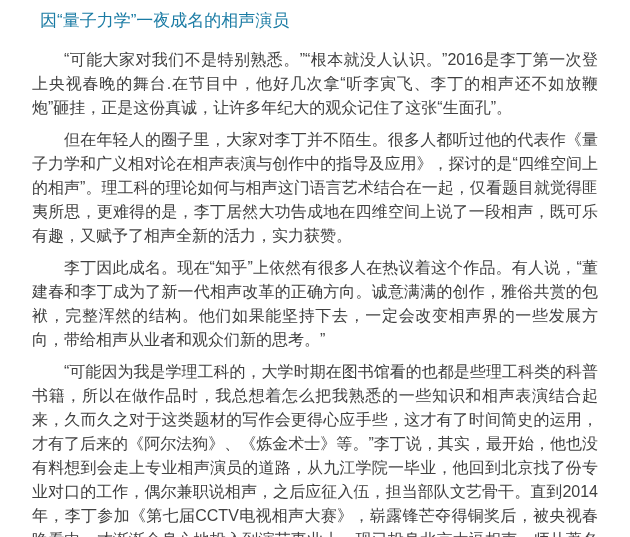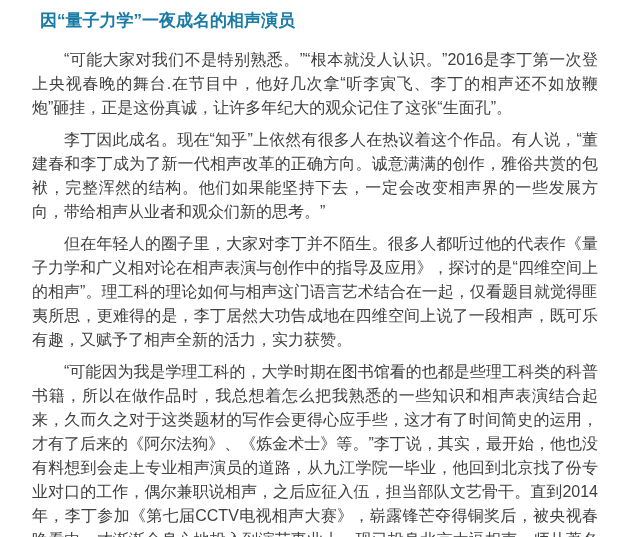--- a/index.html
+++ b/index.html
@@ -13,21 +13,21 @@
     overflow: hidden;
     font-family: "Liberation Sans", "DejaVu Sans", sans-serif;
   }
   .article {
     width: 630px;
   }
   .article-title {
     margin: 10px 30px 16px 40px;
     font-size: 17px;
     line-height: 22px;
-    font-weight: bold;
+    font-weight: normal;
     color: #1a7ba4;
   }
   .paragraphs {
     margin: 0 32px 0 32px;
     color: #404040;
     font-size: 16px;
     line-height: 24px;
     text-align: justify;
   }
   .paragraphs p {
@@ -36,17 +36,17 @@
     word-break: break-all;
   }
 </style>
 </head>
 <body style="background: rgb(255, 255, 255);">
 
 <div class="article">
   <h1 class="article-title" style="color: rgb(26, 123, 164);">因“量子力学”一夜成名的相声演员</h1>
   <div class="paragraphs" style="color: rgb(64, 64, 64);">
       <p>“可能大家对我们不是特别熟悉。”“根本就没人认识。”2016是李丁第一次登上央视春晚的舞台.在节目中，他好几次拿“听李寅飞、李丁的相声还不如放鞭炮”砸挂，正是这份真诚，让许多年纪大的观众记住了这张“生面孔”。</p>
+      <p>但在年轻人的圈子里，大家对李丁并不陌生。很多人都听过他的代表作《量子力学和广义相对论在相声表演与创作中的指导及应用》，探讨的是“四维空间上的相声”。理工科的理论如何与相声这门语言艺术结合在一起，仅看题目就觉得匪夷所思，更难得的是，李丁居然大功告成地在四维空间上说了一段相声，既可乐有趣，又赋予了相声全新的活力，实力获赞。</p>
       <p>李丁因此成名。现在“知乎”上依然有很多人在热议着这个作品。有人说，“董建春和李丁成为了新一代相声改革的正确方向。诚意满满的创作，雅俗共赏的包袱，完整浑然的结构。他们如果能坚持下去，一定会改变相声界的一些发展方向，带给相声从业者和观众们新的思考。”</p>
-      <p>但在年轻人的圈子里，大家对李丁并不陌生。很多人都听过他的代表作《量子力学和广义相对论在相声表演与创作中的指导及应用》，探讨的是“四维空间上的相声”。理工科的理论如何与相声这门语言艺术结合在一起，仅看题目就觉得匪夷所思，更难得的是，李丁居然大功告成地在四维空间上说了一段相声，既可乐有趣，又赋予了相声全新的活力，实力获赞。</p>
       <p>“可能因为我是学理工科的，大学时期在图书馆看的也都是些理工科类的科普书籍，所以在做作品时，我总想着怎么把我熟悉的一些知识和相声表演结合起来，久而久之对于这类题材的写作会更得心应手些，这才有了时间简史的运用，才有了后来的《阿尔法狗》、《炼金术士》等。”李丁说，其实，最开始，他也没有料想到会走上专业相声演员的道路，从九江学院一毕业，他回到北京找了份专业对口的工作，偶尔兼职说相声，之后应征入伍，担当部队文艺骨干。直到2014年，李丁参加《第七届CCTV电视相声大赛》，崭露锋芒夺得铜奖后，被央视春晚看中，才渐渐全身心地投入到演艺事业上，现已投身北京大逗相声，师从著名相声表演艺术家李增瑞，专注于相声表演事业的探索。</p>
     </div>
 </div>
 
 </body></html>

